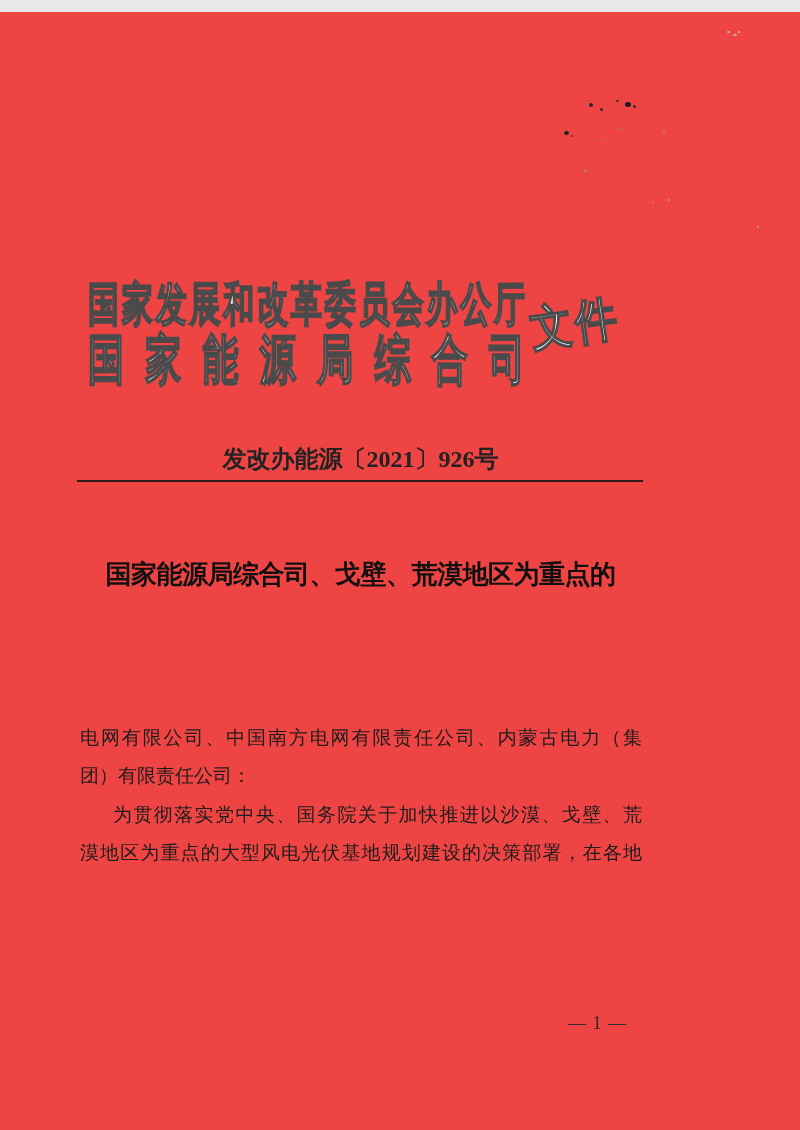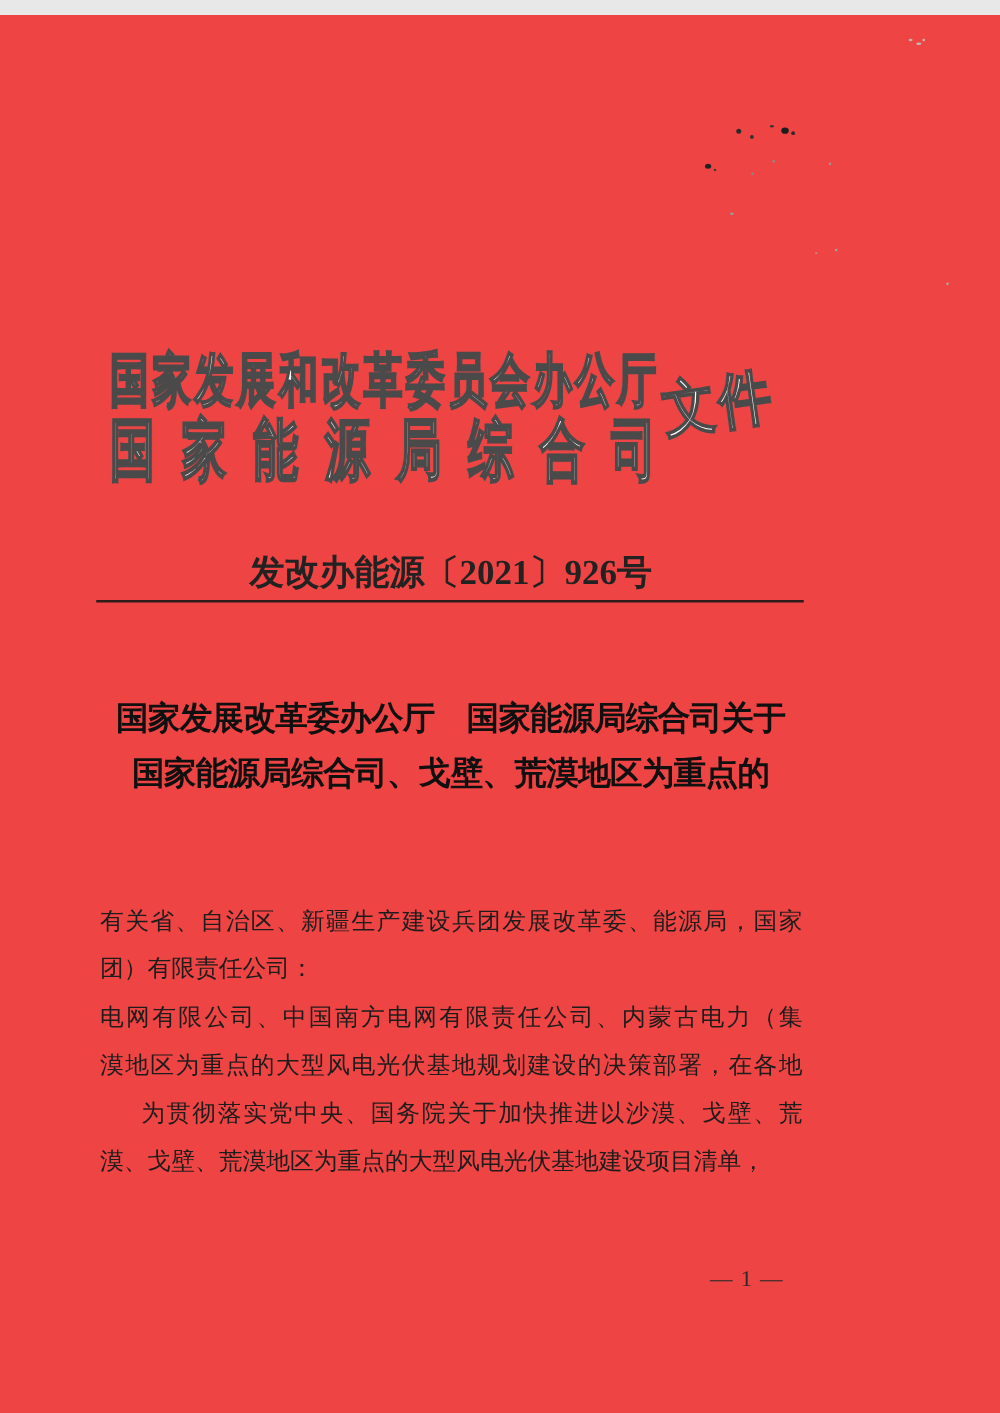--- a/index.html
+++ b/index.html
@@ -32,21 +32,21 @@
   .lh-line2{top:321px;font-size:36px;line-height:36px;transform:scaleY(1.5);}
   .lh-stamp{
     position:absolute;left:452px;top:290px;width:100px;
     font-size:42px;line-height:42px;letter-spacing:3px;
     transform:rotate(-8deg) scaleY(1.15);transform-origin:50% 50%;
     text-align:left;
   }
   
   .doc-number{
     position:absolute;top:436px;left:0;width:100%;
-    text-align:center;font-size:28px;line-height:22px;
+    text-align:center;font-size:24px;line-height:22px;
     color:#222222;font-weight:bold;
   }
   
   .header-rule{
     position:absolute;top:468px;left:-1px;width:566px;height:2px;
     background:#161616;opacity:.88;
   }
   
   .doc-title{
     position:absolute;top:540px;left:0;width:100%;
@@ -99,29 +99,26 @@
 
     <div class="lh-line lh-line1 hollow">国家发展和改革委员会办公厅</div>
     <div class="lh-line lh-line2 hollow">国家能源局综合司</div>
     <div class="lh-stamp hollow">文件</div>
 
     <div class="doc-number">发改办能源〔2021〕926号</div>
 
     <div class="header-rule"></div>
 
     <div class="doc-title">
-      <div>国家发展改革委办公厅　国家能源局综合司关于</div>
       <div>国家能源局综合司、戈壁、荒漠地区为重点的</div>
     </div>
 
     <div class="body-block">
-      <div class="body-line jst">有关省、自治区、新疆生产建设兵团发展改革委、能源局，国家</div>
+      <div class="body-line jst">电网有限公司、中国南方电网有限责任公司、内蒙古电力（集</div>
       <div class="body-line">团）有限责任公司：</div>
-      <div class="body-line jst">电网有限公司、中国南方电网有限责任公司、内蒙古电力（集</div>
+      <div class="body-line jst indent">为贯彻落实党中央、国务院关于加快推进以沙漠、戈壁、荒</div>
       <div class="body-line jst">漠地区为重点的大型风电光伏基地规划建设的决策部署，在各地</div>
-      <div class="body-line jst indent">为贯彻落实党中央、国务院关于加快推进以沙漠、戈壁、荒</div>
-      <div class="body-line">漠、戈壁、荒漠地区为重点的大型风电光伏基地建设项目清单，</div>
     </div>
 
     <div class="page-number">— 1 —</div>
 
   </div>
 </div>
 
 </body></html>

